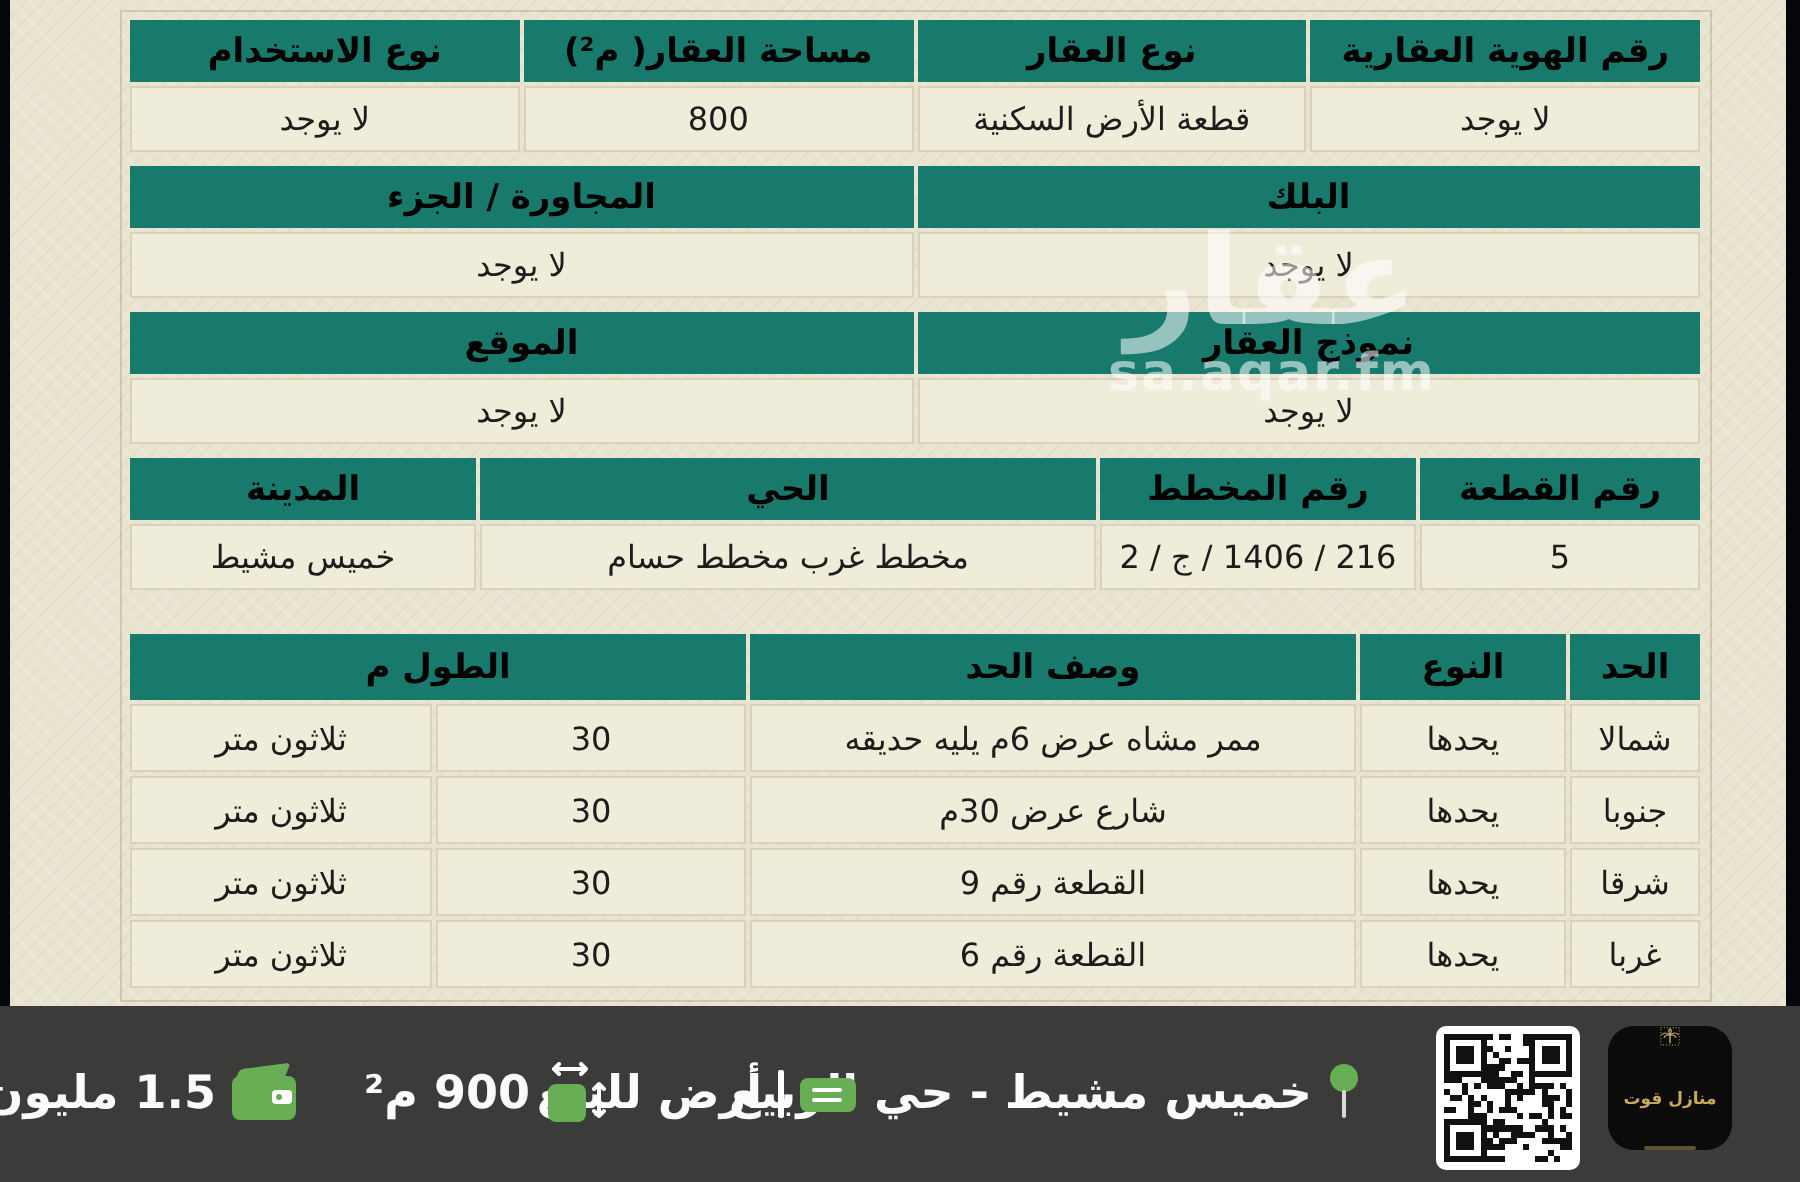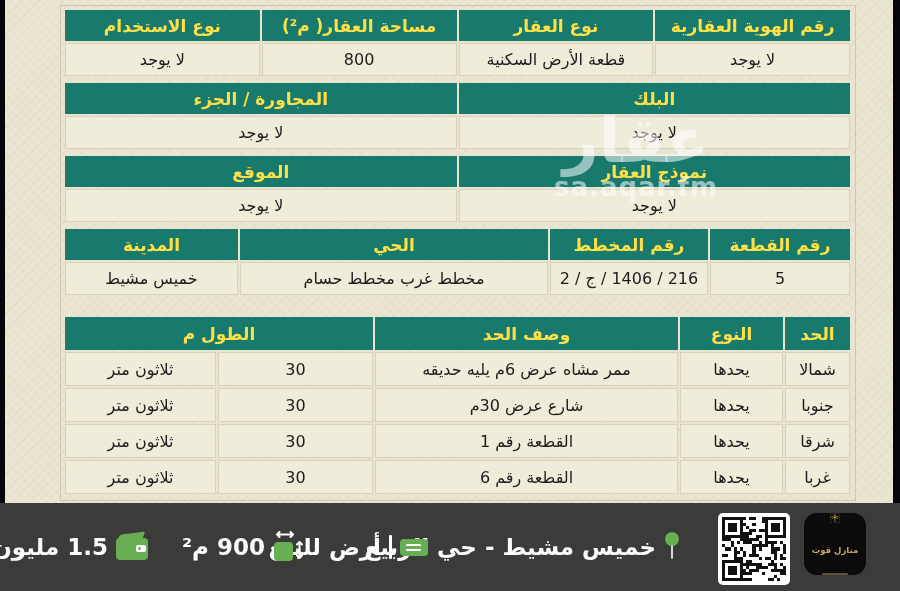--- a/index.html
+++ b/index.html
@@ -15,21 +15,21 @@
   .doc-frame{position:absolute;left:60px;top:5px;width:794px;height:494px;
     border:1px solid rgba(110,100,60,.22);pointer-events:none;}
   .doc{position:absolute;left:65px;top:10px;width:785px;direction:rtl;}
   .sec{display:grid;column-gap:2px;row-gap:2px;}
   .sec+.sec{margin-top:7px;}
   .sec.gap-big{margin-top:22px;}
   .sec4{grid-template-columns:1fr 1fr 1fr 1fr;grid-template-rows:31px 33px;}
   .sec2{grid-template-columns:1fr 1fr;grid-template-rows:31px 33px;}
   .secplot{grid-template-columns:140px 158px 1fr 173px;grid-template-rows:31px 33px;}
   .secb{grid-template-columns:65px 103px 1fr 155px 151px;grid-template-rows:33px 34px 34px 34px 34px;}
-  .th{background:#187a6d;color:#fde047;font-weight:700;font-size:17px;
+  .th{background:#187a6d;color:#000000;font-weight:700;font-size:17px;
     display:flex;align-items:center;justify-content:center;text-align:right;}
   .td{background:#f0ecda;border:1px solid #d8d2ba;color:#1c1c1c;font-weight:500;font-size:16px;
     display:flex;align-items:center;justify-content:center;text-align:left;}
   .span2{grid-column:span 2;}
   .watermark{position:absolute;left:528px;top:110px;width:216px;text-align:center;
     color:rgba(255,255,255,.55);z-index:5;pointer-events:none;line-height:1;}
   .watermark .wm-big{font-size:62px;font-weight:700;}
   .watermark .wm-url{font-size:26px;font-weight:700;letter-spacing:1px;margin-top:2px;}
   
   .footer{position:absolute;left:0;top:503px;width:900px;height:88px;background:#3b3b39;}
@@ -132,21 +132,21 @@
       <div class="td">ثلاثون متر</div>
 
       <div class="td">جنوبا</div>
       <div class="td">يحدها</div>
       <div class="td">شارع عرض 30م</div>
       <div class="td">30</div>
       <div class="td">ثلاثون متر</div>
 
       <div class="td">شرقا</div>
       <div class="td">يحدها</div>
-      <div class="td">القطعة رقم 1</div>
+      <div class="td">القطعة رقم 9</div>
       <div class="td">30</div>
       <div class="td">ثلاثون متر</div>
 
       <div class="td">غربا</div>
       <div class="td">يحدها</div>
       <div class="td">القطعة رقم 6</div>
       <div class="td">30</div>
       <div class="td">ثلاثون متر</div>
     </div>
   </div>

